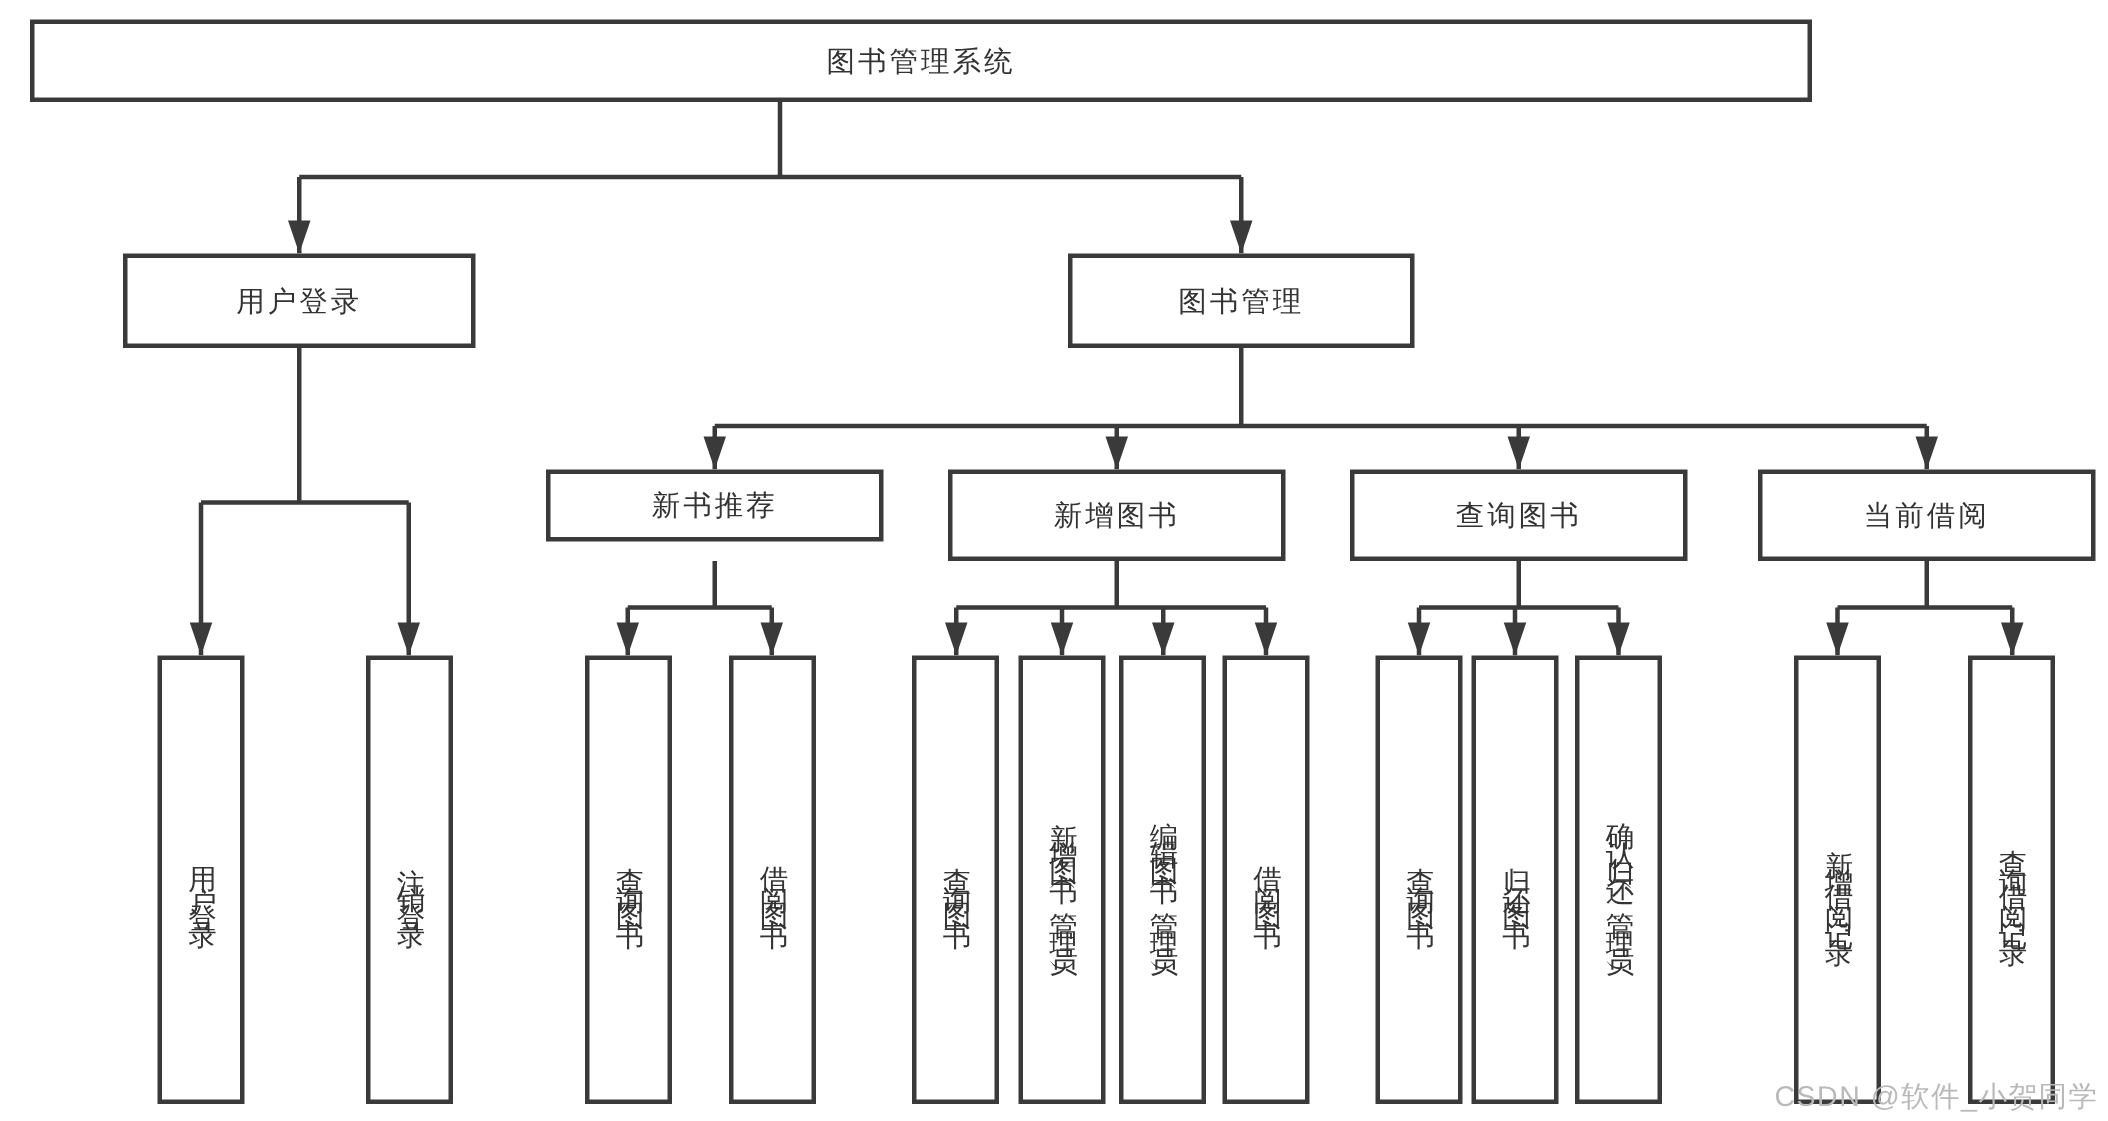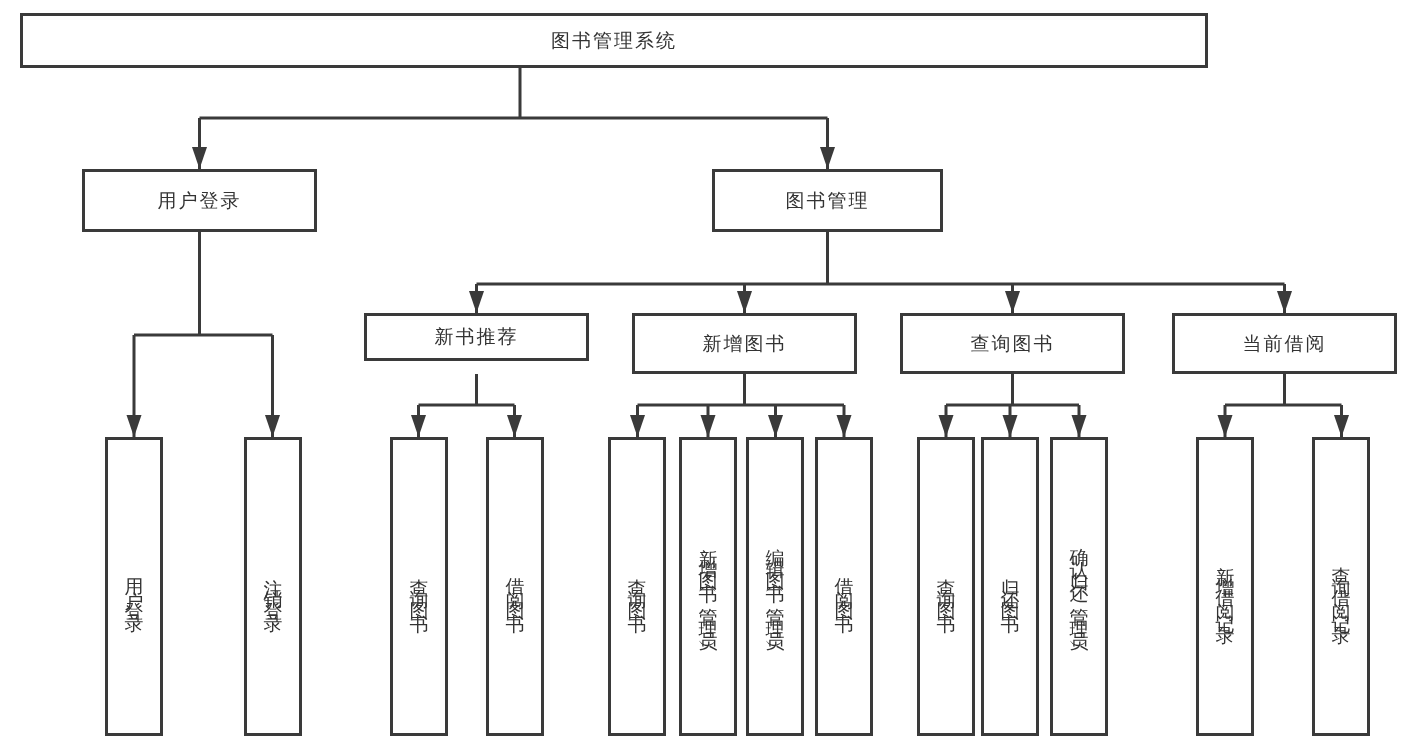--- a/index.html
+++ b/index.html
@@ -121,14 +121,15 @@
   <div class="vbox" style="left:746px;">编辑图书（管理员）</div>
   <div class="vbox" style="left:815px;">借阅图书</div>
 
   <div class="vbox" style="left:917px;">查询图书</div>
   <div class="vbox" style="left:981px;">归还图书</div>
   <div class="vbox" style="left:1050px;">确认归还（管理员）</div>
 
   <div class="vbox" style="left:1196px;">新增借阅记录</div>
   <div class="vbox" style="left:1312px;">查询借阅记录</div>
 
+  <div class="watermark">CSDN @软件_小贺同学</div>
 
 </div>
 
 </body></html>

